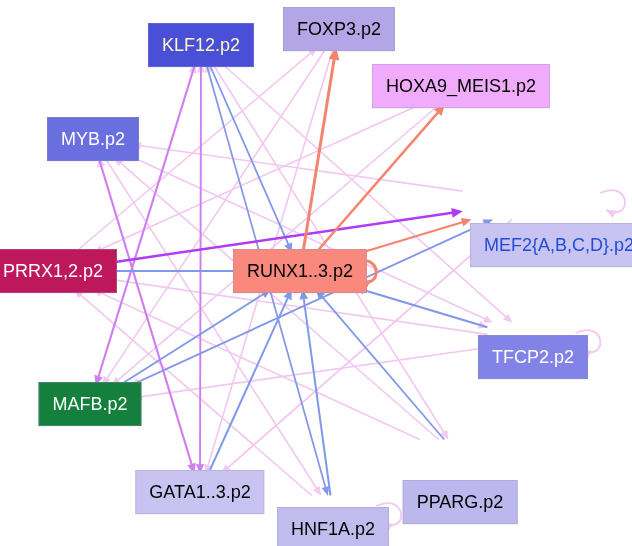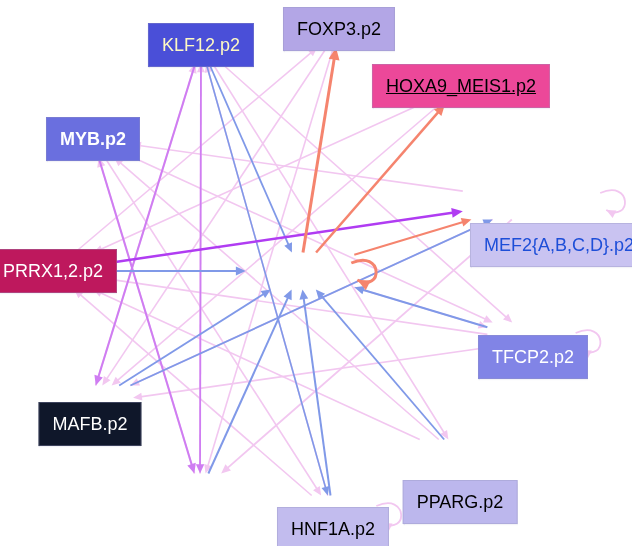--- a/index.html
+++ b/index.html
@@ -102,21 +102,23 @@
       <path d="M 351.296875 263 C 383.296875 249, 383.296875 293, 357.296875 280" fill="none" stroke="#f5846e" stroke-width="3"></path>
       <polygon points="357.296875,280 370.66408936949375,280.5456005865099 365.7536840909042,290.36641114368905" fill="#f5846e"></polygon>
       <path d="M 575.625 333 C 607.625 319, 607.625 363, 581.625 350" fill="none" stroke="#f2c7f0" stroke-width="1.8"></path>
       <polygon points="581.625,350 591.8366752396461,350.416803071006 588.0854476005924,357.91925834911325" fill="#f2c7f0"></polygon>
       <path d="M 376.3515625 506 C 408.3515625 492, 408.3515625 536, 382.3515625 523" fill="none" stroke="#f2c7f0" stroke-width="1.8"></path>
       <polygon points="382.3515625,523 392.56323773964607,523.4168030710059 388.8120101005924,530.9192583491133" fill="#f2c7f0"></polygon>
     </svg>
 
   <div class="node" style="left: 339px; top: 29px; background: rgb(179, 166, 230); color: rgb(0, 0, 0);">FOXP3.p2</div>
   <div class="node" style="left: 201px; top: 45px; background: rgb(74, 79, 216); color: #fef9c3;">KLF12.p2</div>
-  <div class="node" style="left: 461px; top: 86px; background: #ec4899; color: rgb(0, 0, 0); text-decoration: underline;">HOXA9_MEIS1.p2</div>
-  <div class="node" style="left: 93px; top: 139px; background: rgb(106, 111, 223); color: rgb(255, 255, 255); font-weight: bold;">MYB.p2</div>
+  <div class="node" style="left: 461px; top: 86px; background: #f0abfc; color: rgb(0, 0, 0);">HOXA9_MEIS1.p2</div>
+  <div class="node" style="left: 93px; top: 139px; background: rgb(106, 111, 223); color: rgb(255, 255, 255);">MYB.p2</div>
   <div class="node" style="left: 559px; top: 201px; background: rgb(201, 195, 241); color: #1d4ed8; margin-top: 44px;">MEF2{A,B,C,D}.p2</div>
   <div class="node" style="left: 53px; top: 271px; background: #be185d; color: rgb(255, 255, 255);">PRRX1,2.p2</div>
+  <div class="node" style="left: 300px; top: 271px; background: rgb(249, 137, 124); color: rgb(0, 0, 0);">RUNX1..3.p2</div>
   <div class="node" style="left: 533px; top: 357px; background: rgb(129, 132, 230); color: rgb(255, 255, 255);">TFCP2.p2</div>
-  <div class="node" style="left: 90px; top: 424px; background: #0f172a; color: rgb(255, 255, 255); text-align: right;">MAFB.p2</div>
+  <div class="node" style="left: 90px; top: 404px; background: #15803d; color: rgb(255, 255, 255); text-align: right;">MAFB.p2</div>
   <div class="node" style="left: 460px; top: 458px; background: rgb(188, 183, 237); color: rgb(0, 0, 0); margin-top: 44px;">PPARG.p2</div>
+  <div class="node" style="left: 200px; top: 492px; background: rgb(201, 195, 241); color: rgb(0, 0, 0);">GATA1..3.p2</div>
   <div class="node" style="left: 333px; top: 529px; background: rgb(194, 188, 238); color: #000000;">HNF1A.p2</div>
 </div>
 
 </body></html>

